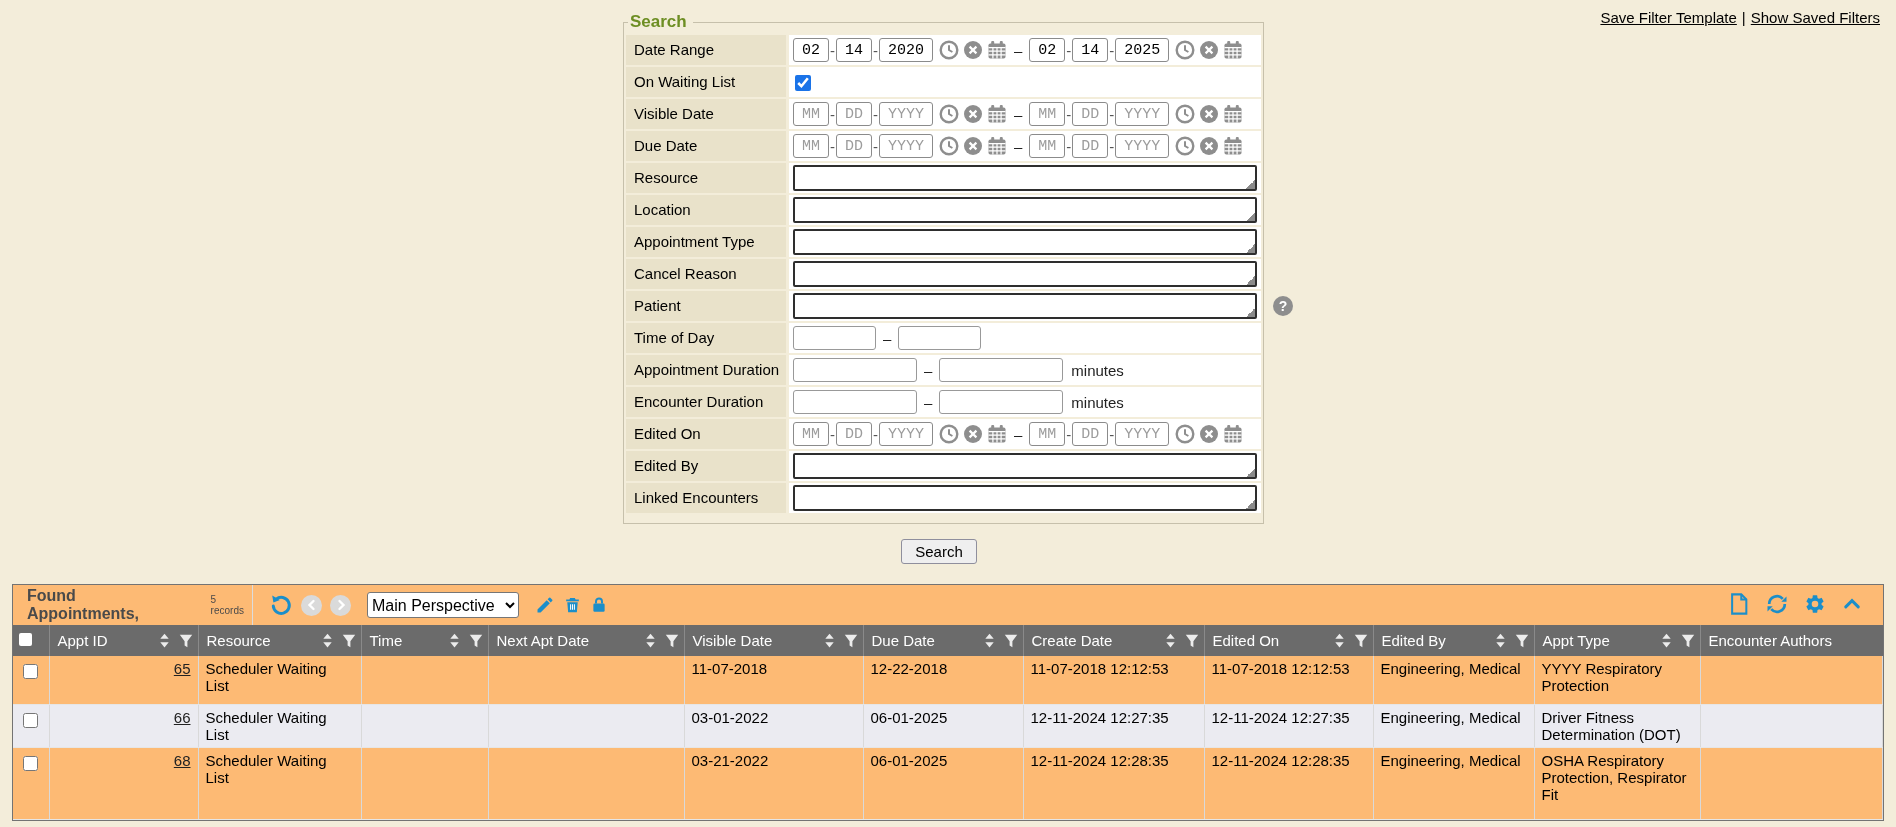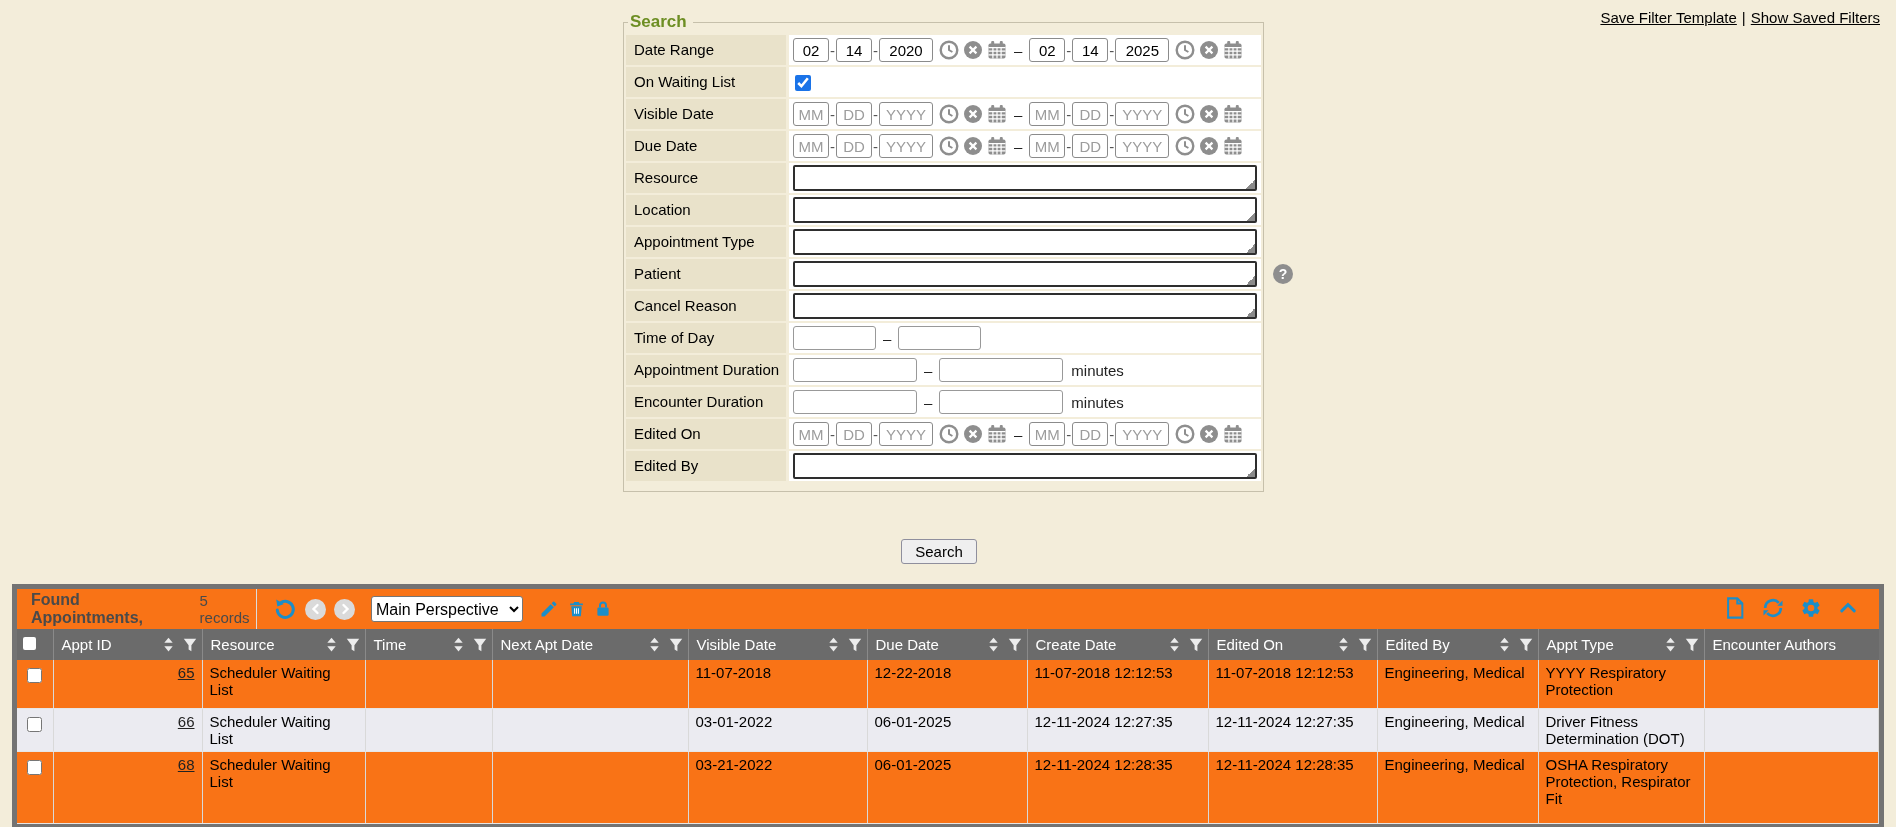--- a/index.html
+++ b/index.html
@@ -13,21 +13,21 @@
   .top-links .sep{margin:0 5px;}
 
   
   fieldset.search-fs{position:absolute;left:623px;top:12px;width:632px;box-sizing:border-box;
       border:1px solid #c6c0ab;padding:3px 2px 8px 2px;margin:0;}
   fieldset.search-fs legend{color:#6d8e23;font-weight:bold;font-size:17px;padding:0 6px 0 2px;margin-left:2px;}
   .frow{display:flex;margin-bottom:2px;min-height:30px;}
   .flabel{flex:none;width:160px;background:#e9e2ca;box-sizing:border-box;padding:6px 4px 0 8px;}
   .fvalue{flex:1;background:#fff;margin-left:3px;display:flex;align-items:center;padding:2px 4px;position:relative;}
   .date-input{width:34px;height:22px;border:1px solid #8b8b8b;border-radius:3px;text-align:center;
-      font-family:Liberation Sans, sans-serif;font-size:15px;padding:0;box-sizing:content-box;}
+      font-family:Liberation Mono, monospace;font-size:15px;padding:0;box-sizing:content-box;}
   .date-input.yyyy{width:52px;}
   .date-input::placeholder{color:#9c9c9c;}
   .dsep{color:#555;margin:0 1px;}
   .rsep{color:#222;margin:0 7px;font-size:15px;}
   .dicons{display:flex;align-items:center;gap:4px;margin-left:6px;}
   .ic20{width:20px;height:20px;display:inline-block;cursor:pointer;}
   .ic20 svg{width:20px;height:20px;display:block;}
   .wl-check{width:16px;height:16px;accent-color:#1a73e8;margin:2px 0 0 2px;cursor:pointer;}
   .wide-input{width:452px;height:20px;border:2px solid #2e2e2e;border-radius:2px;
       font-family:"Liberation Sans",sans-serif;font-size:15px;padding:1px 4px;
@@ -40,26 +40,26 @@
   .minutes{margin-left:8px;color:#222;}
   .help-badge{position:absolute;right:-32px;top:5px;width:20px;height:20px;border-radius:50%;
       background:#8e8e8e;color:#fff;font-weight:bold;font-size:14px;line-height:20px;text-align:center;cursor:pointer;}
 
   .search-btn-row{position:absolute;left:623px;top:539px;width:632px;text-align:center;}
   .search-btn{font-family:"Liberation Sans",sans-serif;font-size:15px;color:#000;
       background:#efefef;border:1px solid #8f8f9d;border-radius:3px;padding:3px 13px;cursor:pointer;}
 
   
   .panel{position:absolute;left:12px;top:584px;width:1872px;box-sizing:border-box;
-      background:#f97316;border:5px solid #737373;}
+      background:#fdba74;border:1px solid #737373;}
   .toolbar{height:40px;display:flex;align-items:center;}
   .tb-title{height:100%;display:flex;align-items:center;padding-left:14px;width:240px;
       box-sizing:border-box;border-right:1px solid #dcdcdc;color:#4a4a4a;}
   .tb-title .t1{font-weight:bold;font-size:16px;}
-  .tb-title .t2{font-size:15px;margin-left:20px;}
+  .tb-title .t2{font-size:10px;margin-left:20px;}
   .tb-icons{display:flex;align-items:center;gap:8px;padding-left:16px;}
   .tb-icons svg{display:block;}
   .circle-btn{width:21px;height:21px;border-radius:50%;background:#dadada;display:flex;
       align-items:center;justify-content:center;cursor:default;}
   .persp-select{height:26px;font-family:"Liberation Sans",sans-serif;font-size:16px;
       border:1px solid #767676;border-radius:3px;background:#fff;margin:0 8px;width:152px;}
   .tb-right{margin-left:auto;display:flex;align-items:center;gap:15px;padding-right:20px;}
   .blue-ic{cursor:pointer;}
 
   table.results{width:100%;border-collapse:collapse;table-layout:fixed;}
@@ -299,31 +299,31 @@
   </div>
 
   <div class="frow">
     <div class="flabel">Appointment Type</div>
     <div class="fvalue">
       <input class="wide-input" style="">
     </div>
   </div>
 
   <div class="frow">
+    <div class="flabel">Cancel Reason</div>
+    <div class="fvalue">
+      <input class="wide-input" style="">
+    </div>
+  </div>
+
+  <div class="frow">
     <div class="flabel">Patient</div>
     <div class="fvalue">
       <input class="wide-input" style="">
       <span class="help-badge">?</span>
-    </div>
-  </div>
-
-  <div class="frow">
-    <div class="flabel">Cancel Reason</div>
-    <div class="fvalue">
-      <input class="wide-input" style="">
     </div>
   </div>
 
   <div class="frow">
     <div class="flabel">Time of Day</div>
     <div class="fvalue">
       <input class="small-input" style="">
       <span class="rsep">–</span>
       <input class="small-input" style="">
     </div>
@@ -412,20 +412,26 @@
     </div>
   </div>
 
   <div class="frow">
     <div class="flabel">Edited By</div>
     <div class="fvalue">
       <input class="wide-input" style="">
     </div>
   </div>
 
+  <div class="frow">
+    <div class="flabel">Linked Encounters</div>
+    <div class="fvalue">
+      <input class="wide-input" style="">
+    </div>
+  </div>
 </fieldset>
 
 <div class="search-btn-row">
   <button class="search-btn">Search</button>
 </div>
 
 <div class="panel">
   <div class="toolbar">
     <div class="tb-title">
       <span class="t1">Found Appointments,</span>

